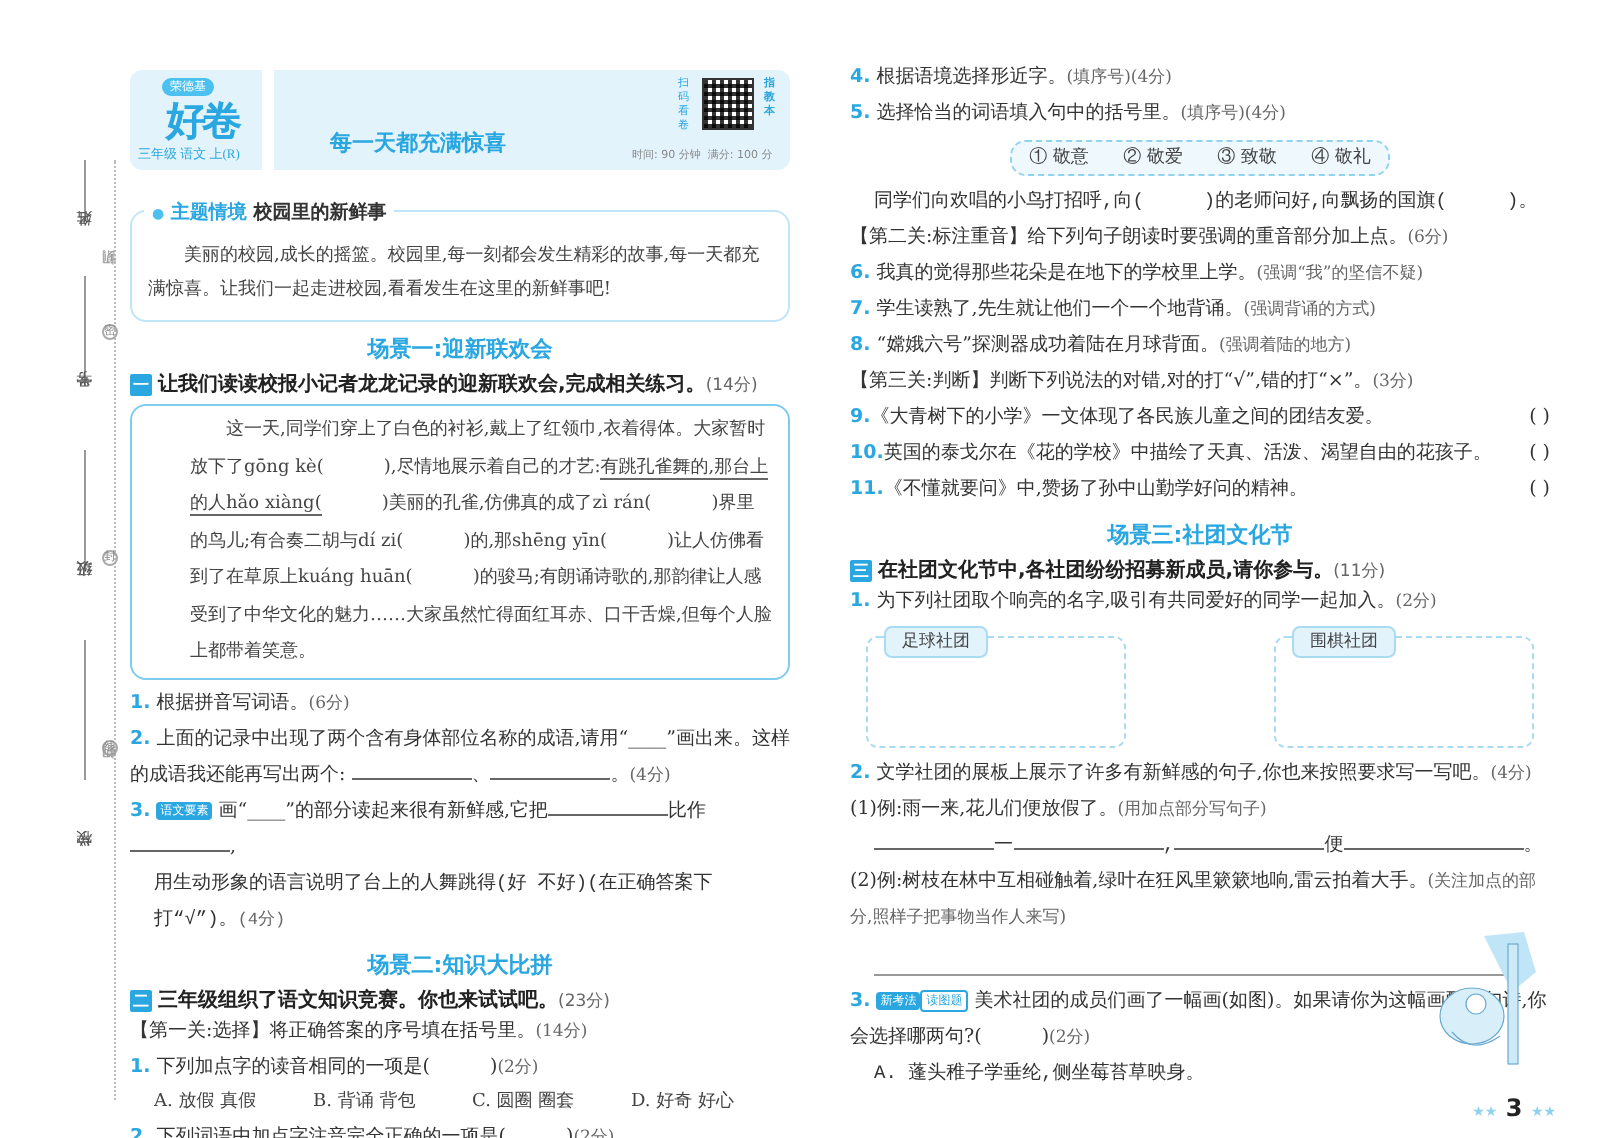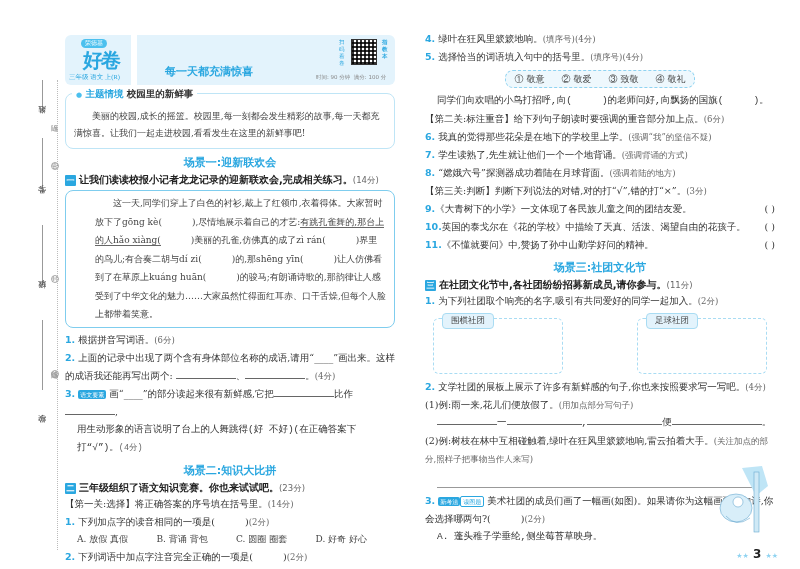--- a/index.html
+++ b/index.html
@@ -26,21 +26,21 @@
   .header .divider { position: absolute; left: 66px; top: 0; bottom: 0; width: 6px; background: #fff; clip-path: polygon(0 0,100% 0,100% 100%,0 100%); }
   .header .title { position: absolute; left: 80px; top: 10px; font-size: 13.5px; font-weight: bold; color: #222; font-family: "DejaVu Sans", sans-serif; letter-spacing: 0.5px; }
   .header .title .b { font-size: 12px; }
   .header .subtitle { position: absolute; left: 100px; top: 29px; font-size: 11px; font-weight: bold; color: #2aa7e0; font-family: "DejaVu Sans", sans-serif; }
   .qr .qbox { position: absolute; left: 12px; top: 0; width: 26px; height: 26px; background:
       repeating-linear-gradient(0deg,#333 0 2px,#fff 2px 4px),
       repeating-linear-gradient(90deg,#333 0 2px,#fff 2px 4px); background-blend-mode: multiply; border: 1px solid #333; }
   .qr .l, .qr .r { position: absolute; top: 0; font-size: 5.5px; color: #2aa7e0; width: 9px; line-height: 7px; font-family: "DejaVu Sans", sans-serif; }
   .qr .l { left: 0; } .qr .r { right: 0; font-weight: bold; }
 
-  .theme { margin-top: 8px; border: 1px solid #bfe5f6; border-radius: 8px; padding: 14px 8px 6px 8px; position: relative; }
+  .theme { margin-top: 20px; border: 1px solid #bfe5f6; border-radius: 8px; padding: 14px 8px 6px 8px; position: relative; }
   .theme .tt { position: absolute; left: 6px; top: -6px; background: #fff; padding: 0 4px; font-size: 9.5px; font-family: "DejaVu Sans", sans-serif; font-weight: bold; }
   .theme .tt .k { color: #2aa7e0; }
   .theme .tt .dot { color: #4cc0ee; font-size: 7px; }
   .theme p { font-size: 9px; line-height: 17px; text-indent: 2em; color: #444; }
 
   .scene { text-align: center; font-size: 11px; color: #2aa7e0; font-weight: bold; font-family: "DejaVu Sans", sans-serif; margin: 6px 0 3px; }
   .sec { font-size: 10px; font-weight: bold; font-family: "DejaVu Sans", sans-serif; color: #222; }
   .sec .num { display: inline-block; background: #2aa7e0; color: #fff; width: 11px; height: 11px; text-align: center; line-height: 11px; font-size: 8px; margin-right: 3px; border-radius: 1px; }
   .sec .pts { font-weight: normal; color: #666; font-size: 8.5px; }
 
@@ -168,21 +168,21 @@
     <span class="qbox"></span>
     <span class="r">指教本</span>
   </div>
 </div>
 <div style="position:absolute;left:316px;top:74px;font-size:5.5px;color:#888;font-family:'DejaVu Sans',sans-serif;white-space:nowrap;">
   <span>时间: 90 分钟</span>&nbsp;&nbsp;<span>满分: 100 分</span>
 </div>
 
 <div class="col-right">
   <div class="q">
-    <span class="n">4.</span> <span>绿叶在狂风里簌簌地响。</span><span class="pts">(填序号)</span><span class="pts">(4分)</span>
+    <span class="n">4.</span> <span>根据语境选择形近字。</span><span class="pts">(填序号)</span><span class="pts">(4分)</span>
   </div>
   <div class="q">
     <span class="n">5.</span> <span>选择恰当的词语填入句中的括号里。</span><span class="pts">(填序号)</span><span class="pts">(4分)</span>
   </div>
   <div class="choice-box">
     <span>① 敬意</span>
     <span>② 敬爱</span>
     <span>③ 致敬</span>
     <span>④ 敬礼</span>
   </div>
@@ -213,24 +213,24 @@
 
   <div class="scene">场景三:社团文化节</div>
   <div class="sec">
     <span class="num">三</span><span>在社团文化节中,各社团纷纷招募新成员,请你参与。</span><span class="pts">(11分)</span>
   </div>
   <div class="q">
     <span class="n">1.</span> <span>为下列社团取个响亮的名字,吸引有共同爱好的同学一起加入。</span><span class="pts">(2分)</span>
   </div>
   <div class="clubs">
     <div class="club">
-        <span class="lab">围棋社团</span>
+        <span class="lab">足球社团</span>
       </div>
     <div class="club">
-        <span class="lab">足球社团</span>
+        <span class="lab">围棋社团</span>
       </div>
   </div>
   <div class="q">
     <span class="n">2.</span> <span>文学社团的展板上展示了许多有新鲜感的句子,你也来按照要求写一写吧。</span><span class="pts">(4分)</span>
   </div>
   <div class="q">
     <span>(1)</span><span>例:雨一来,花儿们便放假了。</span><span class="pts">(用加点部分写句子)</span>
   </div>
   <div class="q ind">
     <span class="uline" style="width:60px;"></span><span>一</span><span class="uline" style="width:75px;"></span><span>,</span><span class="uline" style="width:75px;"></span><span>便</span><span class="uline" style="width:90px;"></span><span>。</span>

